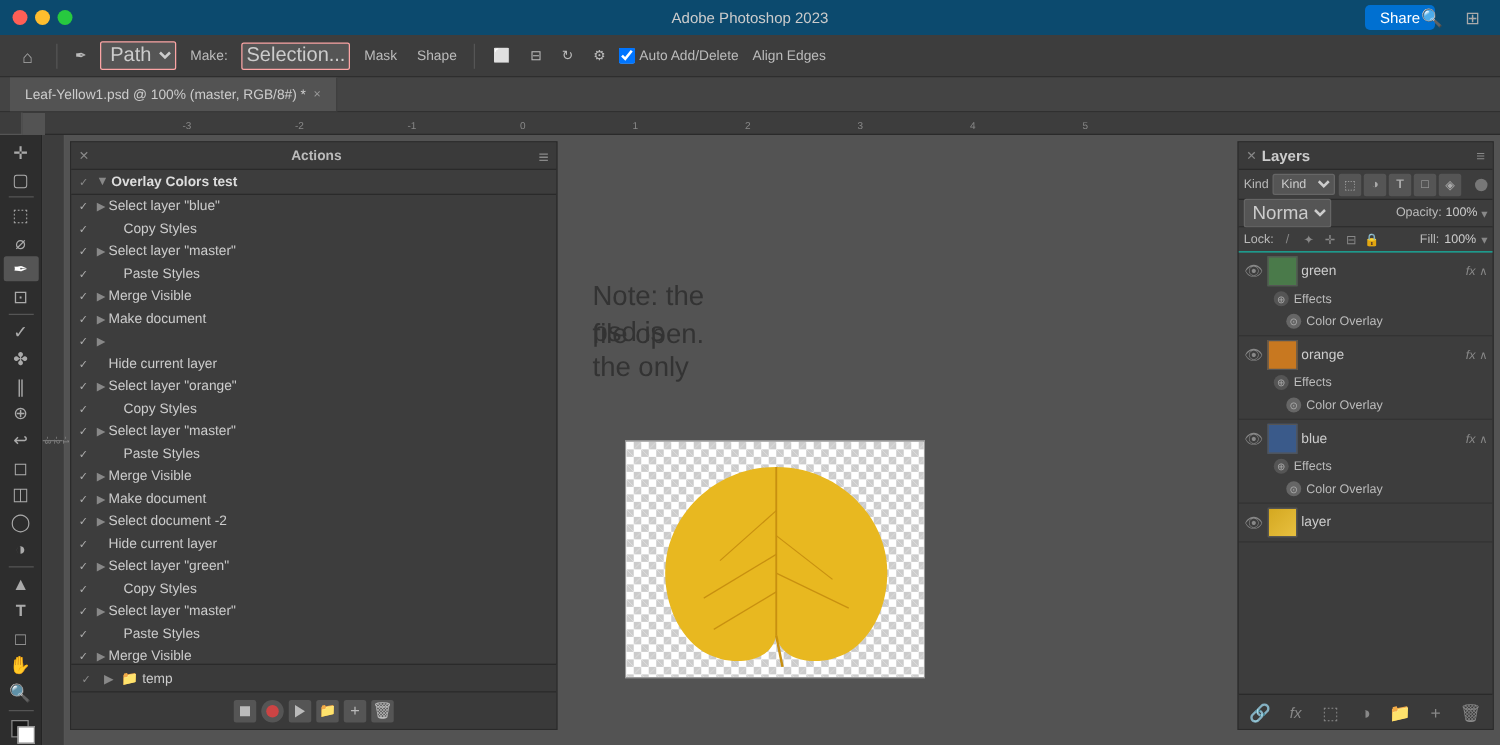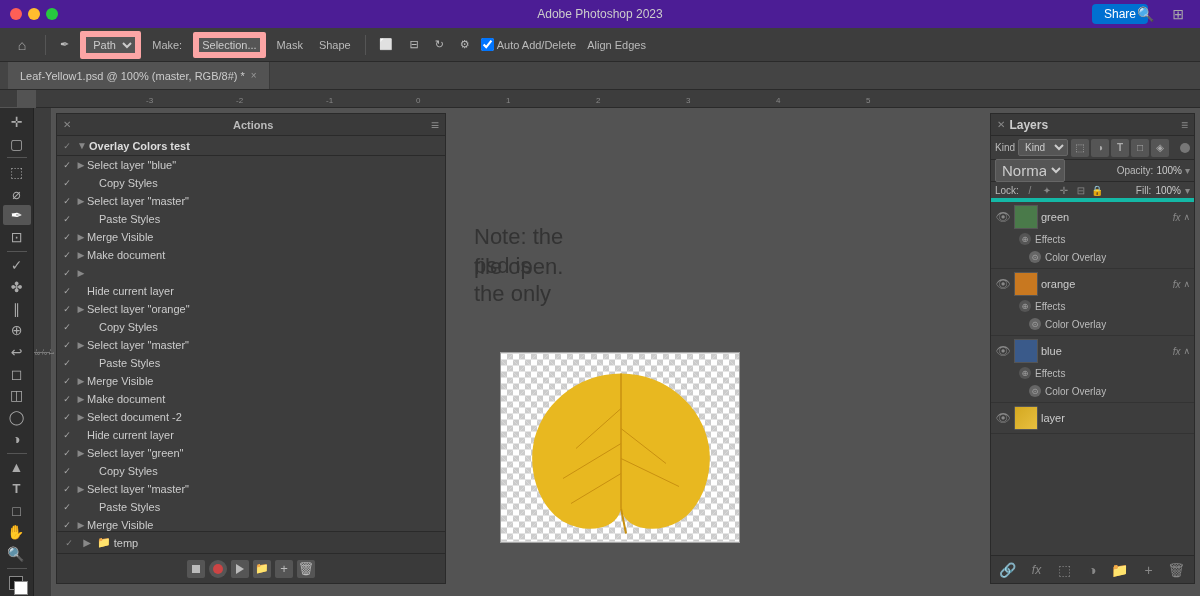--- a/index.html
+++ b/index.html
@@ -10,21 +10,21 @@
       font-family: -apple-system, BlinkMacSystemFont, 'Helvetica Neue', Arial, sans-serif;
       font-size: 11px;
       color: #ccc;
       overflow: hidden;
       position: relative;
     }
 
     
     .titlebar {
       height: 28px;
-      background: #4c1d95;
+      background: #0c4a6e;
       display: flex;
       align-items: center;
       justify-content: center;
       position: relative;
     }
     .titlebar-title {
       font-size: 12px;
       color: #ccc;
     }
     .traffic-lights {
@@ -83,23 +83,23 @@
       color: #bbb;
       font-size: 11px;
       padding: 2px 5px;
       cursor: pointer;
       display: flex;
       align-items: center;
       gap: 3px;
     }
     .toolbar-select {
       background: #555;
-      border: 6px solid #fca5a5;
+      border: 1px solid #fca5a5;
       color: #ccc;
-      font-size: 11px;
+      font-size: 16px;
       padding: 1px 3px;
       border-radius: 2px;
     }
     .toolbar-sep {
       width: 1px;
       height: 20px;
       background: #555;
       margin: 0 3px;
     }
     .toolbar-checkbox {
@@ -429,21 +429,21 @@
       font-size: 10px;
       color: #ccc;
     }
     .lock-row {
       height: 20px;
       background: #3d3d3d;
       display: flex;
       align-items: center;
       padding: 0 4px;
       gap: 4px;
-      border-bottom: 4px solid #14b8a6;
+      border-bottom: 1px solid #14b8a6;
     }
     .lock-label {
       font-size: 10px;
       color: #bbb;
     }
     .lock-icons {
       display: flex;
       gap: 3px;
     }
     .lock-icon {

